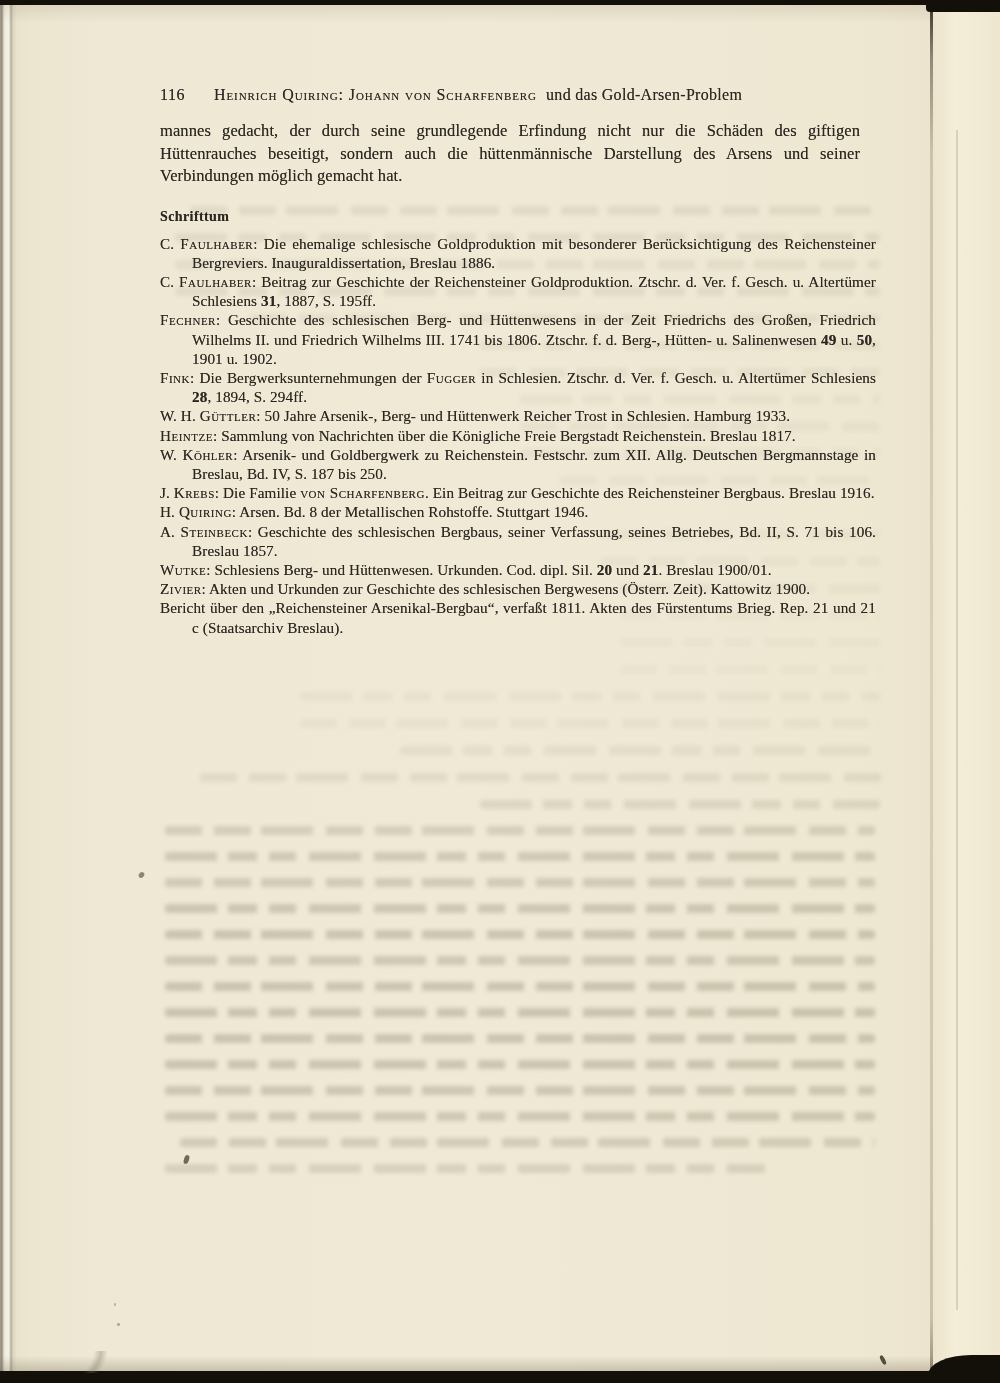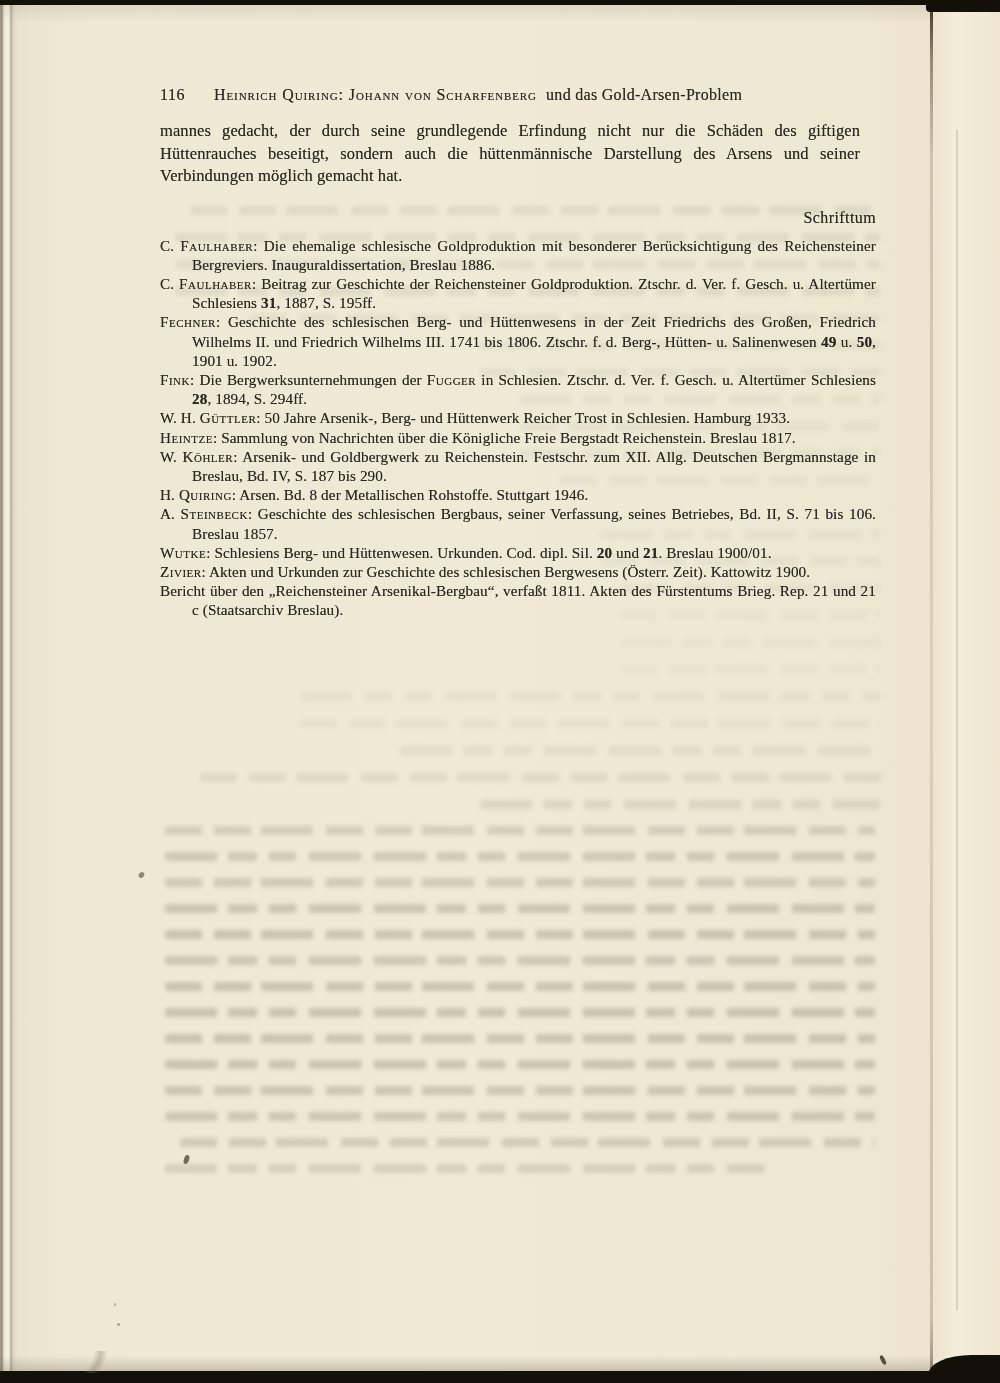--- a/index.html
+++ b/index.html
@@ -59,22 +59,22 @@
   }
   .header-row { display:flex; align-items:baseline; font-size:16px; white-space:nowrap; }
   .pagenum { width:54px; letter-spacing:.5px; }
   .running-title .sc-part { font-variant:small-caps; letter-spacing:.9px; }
   .running-title .plain-part { margin-left:.32em; letter-spacing:.3px; }
   .body-par {
     margin:16px 16px 0 0; font-size:16.5px; line-height:22.5px;
     text-align:justify; letter-spacing:.1px;
   }
   .section-heading {
-    margin:21px 0 0 0; text-align:right;
-    font-weight:normal; font-size:16px; letter-spacing:.4px;
+    margin:21px 0 0 0; text-align:left;
+    font-weight:bold; font-size:14px; letter-spacing:.4px;
   }
   .bib { margin-top:9px; font-size:15.2px; line-height:19.2px; }
   .bib-entry {
     margin:0; padding-left:32px; text-indent:-32px;
     text-align:justify; letter-spacing:.1px;
   }
   .bib-entry .sc { font-variant:small-caps; letter-spacing:.5px; }
   .bib-entry .b { font-weight:bold; }
 </style>
 </head>
@@ -140,21 +140,22 @@
 
     <h2 class="section-heading">Schrifttum</h2>
 
     <div class="bib">
         <p class="bib-entry"><span>C. </span><span class="sc">Faulhaber</span><span>: Die ehemalige schlesische Goldproduktion mit besonderer Berücksichtigung des Reichensteiner Bergreviers.  Inauguraldissertation, Breslau 1886.</span></p>
         <p class="bib-entry"><span>C. </span><span class="sc">Faulhaber</span><span>: Beitrag zur Geschichte der Reichensteiner Goldproduktion.  Ztschr. d. Ver. f. Gesch. u. Altertümer Schlesiens </span><span class="b">31</span><span>, 1887, S. 195ff.</span></p>
         <p class="bib-entry"><span class="sc">Fechner</span><span>: Geschichte des schlesischen Berg- und Hüttenwesens in der Zeit Friedrichs des Großen, Friedrich Wilhelms II. und Friedrich Wilhelms III. 1741 bis 1806.  Ztschr. f. d. Berg-, Hütten- u. Salinenwesen </span><span class="b">49</span><span> u. </span><span class="b">50</span><span>, 1901 u. 1902.</span></p>
         <p class="bib-entry"><span class="sc">Fink</span><span>: Die Bergwerksunternehmungen der </span><span class="sc">Fugger</span><span> in Schlesien.  Ztschr. d. Ver. f. Gesch. u. Altertümer Schlesiens </span><span class="b">28</span><span>, 1894, S. 294ff.</span></p>
         <p class="bib-entry"><span>W. H. </span><span class="sc">Güttler</span><span>: 50 Jahre Arsenik-, Berg- und Hüttenwerk Reicher Trost in Schlesien.  Hamburg 1933.</span></p>
         <p class="bib-entry"><span class="sc">Heintze</span><span>: Sammlung von Nachrichten über die Königliche Freie Bergstadt Reichenstein.  Breslau 1817.</span></p>
-        <p class="bib-entry"><span>W. </span><span class="sc">Köhler</span><span>: Arsenik- und Goldbergwerk zu Reichenstein.  Festschr. zum XII. Allg. Deutschen Bergmannstage in Breslau, Bd. IV, S. 187 bis 290.</span></p>
+        <p class="bib-entry"><span>W. </span><span class="sc">Köhler</span><span>: Arsenik- und Goldbergwerk zu Reichenstein.  Festschr. zum XII. Allg. Deutschen Bergmannstage in Breslau, Bd. IV, S. 187 bis 250.</span></p>
+        <p class="bib-entry"><span>J. </span><span class="sc">Krebs</span><span>: Die Familie </span><span class="sc">von Scharfenberg</span><span>.  Ein Beitrag zur Geschichte des Reichensteiner Bergbaus.  Breslau 1916.</span></p>
         <p class="bib-entry"><span>H. </span><span class="sc">Quiring</span><span>: Arsen.  Bd. 8 der Metallischen Rohstoffe.  Stuttgart 1946.</span></p>
         <p class="bib-entry"><span>A. </span><span class="sc">Steinbeck</span><span>: Geschichte des schlesischen Bergbaus, seiner Verfassung, seines Betriebes, Bd. II, S. 71 bis 106.  Breslau 1857.</span></p>
         <p class="bib-entry"><span class="sc">Wutke</span><span>: Schlesiens Berg- und Hüttenwesen.  Urkunden.  Cod. dipl. Sil. </span><span class="b">20</span><span> und </span><span class="b">21</span><span>.  Breslau 1900/01.</span></p>
         <p class="bib-entry"><span class="sc">Zivier</span><span>: Akten und Urkunden zur Geschichte des schlesischen Bergwesens (Österr. Zeit).  Kattowitz 1900.</span></p>
         <p class="bib-entry"><span>Bericht über den „Reichensteiner Arsenikal-Bergbau“, verfaßt 1811.  Akten des Fürstentums Brieg.  Rep. 21 und 21 c (Staatsarchiv Breslau).</span></p>
       </div>
 
   </div>
 
   <div class="bar-top"></div>

